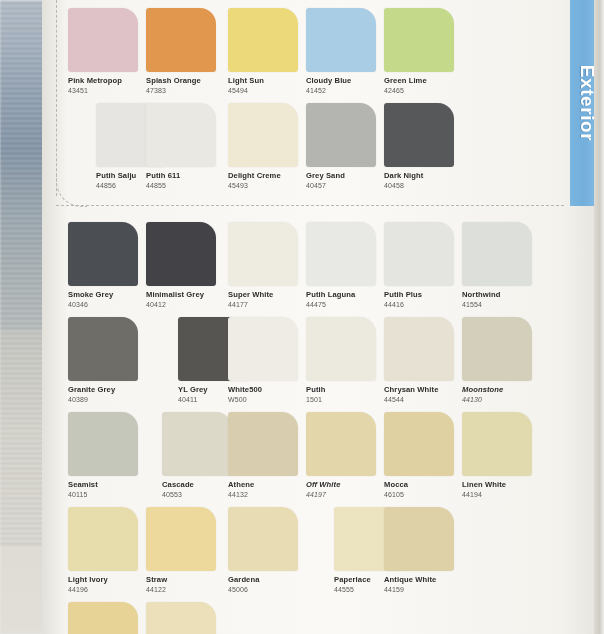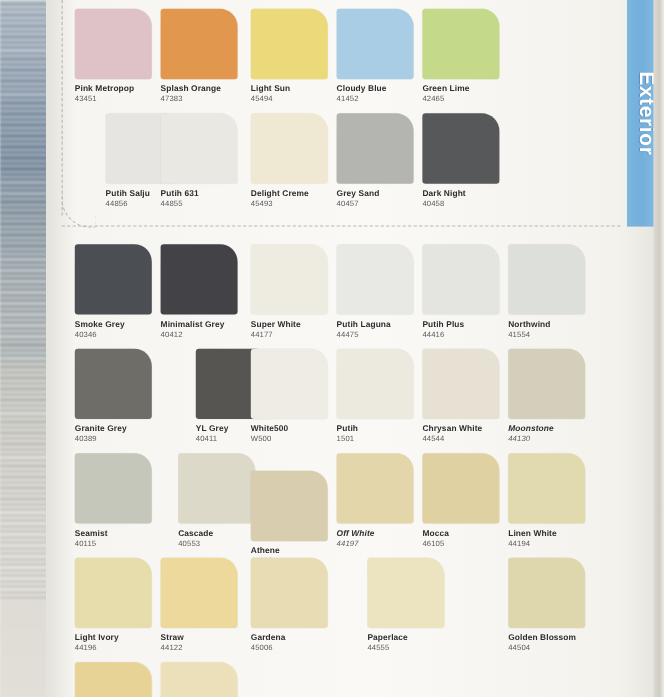--- a/index.html
+++ b/index.html
@@ -222,21 +222,21 @@
           <div class="swatch-name">Green Lime</div>
           <div class="swatch-code">42465</div>
         </div>
         <div class="swatch-cell" style="left: 0px; top: 103px; margin-left: 28px;">
           <div class="swatch-chip" style="background: rgb(230, 229, 225);"></div>
           <div class="swatch-name">Putih Salju</div>
           <div class="swatch-code">44856</div>
         </div>
         <div class="swatch-cell" style="left: 78px; top: 103px;">
           <div class="swatch-chip" style="background: rgb(233, 232, 227);"></div>
-          <div class="swatch-name">Putih 631</div>
+          <div class="swatch-name">Putih 611</div>
           <div class="swatch-code">44855</div>
         </div>
         <div class="swatch-cell" style="left: 160px; top: 103px;">
           <div class="swatch-chip" style="background: rgb(239, 232, 210);"></div>
           <div class="swatch-name">Delight Creme</div>
           <div class="swatch-code">45493</div>
         </div>
         <div class="swatch-cell" style="left: 238px; top: 103px;">
           <div class="swatch-chip" style="background: rgb(180, 181, 176);"></div>
           <div class="swatch-name">Grey Sand</div>
@@ -310,21 +310,21 @@
         <div class="swatch-cell" style="left: 0px; top: 412px;">
           <div class="swatch-chip" style="background: rgb(196, 199, 186);"></div>
           <div class="swatch-name">Seamist</div>
           <div class="swatch-code">40115</div>
         </div>
         <div class="swatch-cell" style="left: 78px; top: 412px; padding-left: 16px;">
           <div class="swatch-chip" style="background: rgb(220, 217, 200);"></div>
           <div class="swatch-name">Cascade</div>
           <div class="swatch-code">40553</div>
         </div>
-        <div class="swatch-cell" style="left: 160px; top: 412px; margin-top: 16px;">
+        <div class="swatch-cell" style="left: 160px; top: 412px;">
           <div class="swatch-chip" style="background: rgb(216, 205, 175);"></div>
           <div class="swatch-name">Athene</div>
           <div class="swatch-code">44132</div>
         </div>
         <div class="swatch-cell" style="left: 238px; top: 412px; font-style: italic;">
           <div class="swatch-chip" style="background: rgb(228, 214, 171);"></div>
           <div class="swatch-name">Off White</div>
           <div class="swatch-code">44197</div>
         </div>
         <div class="swatch-cell" style="left: 316px; top: 412px;">
@@ -350,24 +350,24 @@
         <div class="swatch-cell" style="left: 160px; top: 507px;">
           <div class="swatch-chip" style="background: rgb(232, 220, 180);"></div>
           <div class="swatch-name">Gardena</div>
           <div class="swatch-code">45006</div>
         </div>
         <div class="swatch-cell" style="left: 238px; top: 507px; padding-left: 28px;">
           <div class="swatch-chip" style="background: rgb(236, 227, 192);"></div>
           <div class="swatch-name">Paperlace</div>
           <div class="swatch-code">44555</div>
         </div>
-        <div class="swatch-cell" style="left: 394px; top: 507px;">
-          <div class="swatch-chip" style="background: rgb(222, 215, 174);"></div>
-          <div class="swatch-name">Golden Blossom</div>
-          <div class="swatch-code">44504</div>
+        <div class="swatch-cell" style="left: 316px; top: 507px;">
+          <div class="swatch-chip" style="background: rgb(222, 209, 167);"></div>
+          <div class="swatch-name">Antique White</div>
+          <div class="swatch-code">44159</div>
         </div>
         <div class="swatch-cell" style="left: 0px; top: 602px;">
           <div class="swatch-chip" style="background: rgb(231, 211, 150);"></div>
         </div>
         <div class="swatch-cell" style="left: 78px; top: 602px;">
           <div class="swatch-chip" style="background: rgb(236, 224, 186);"></div>
         </div>
       </div>
 
     <div class="exterior-tab">

